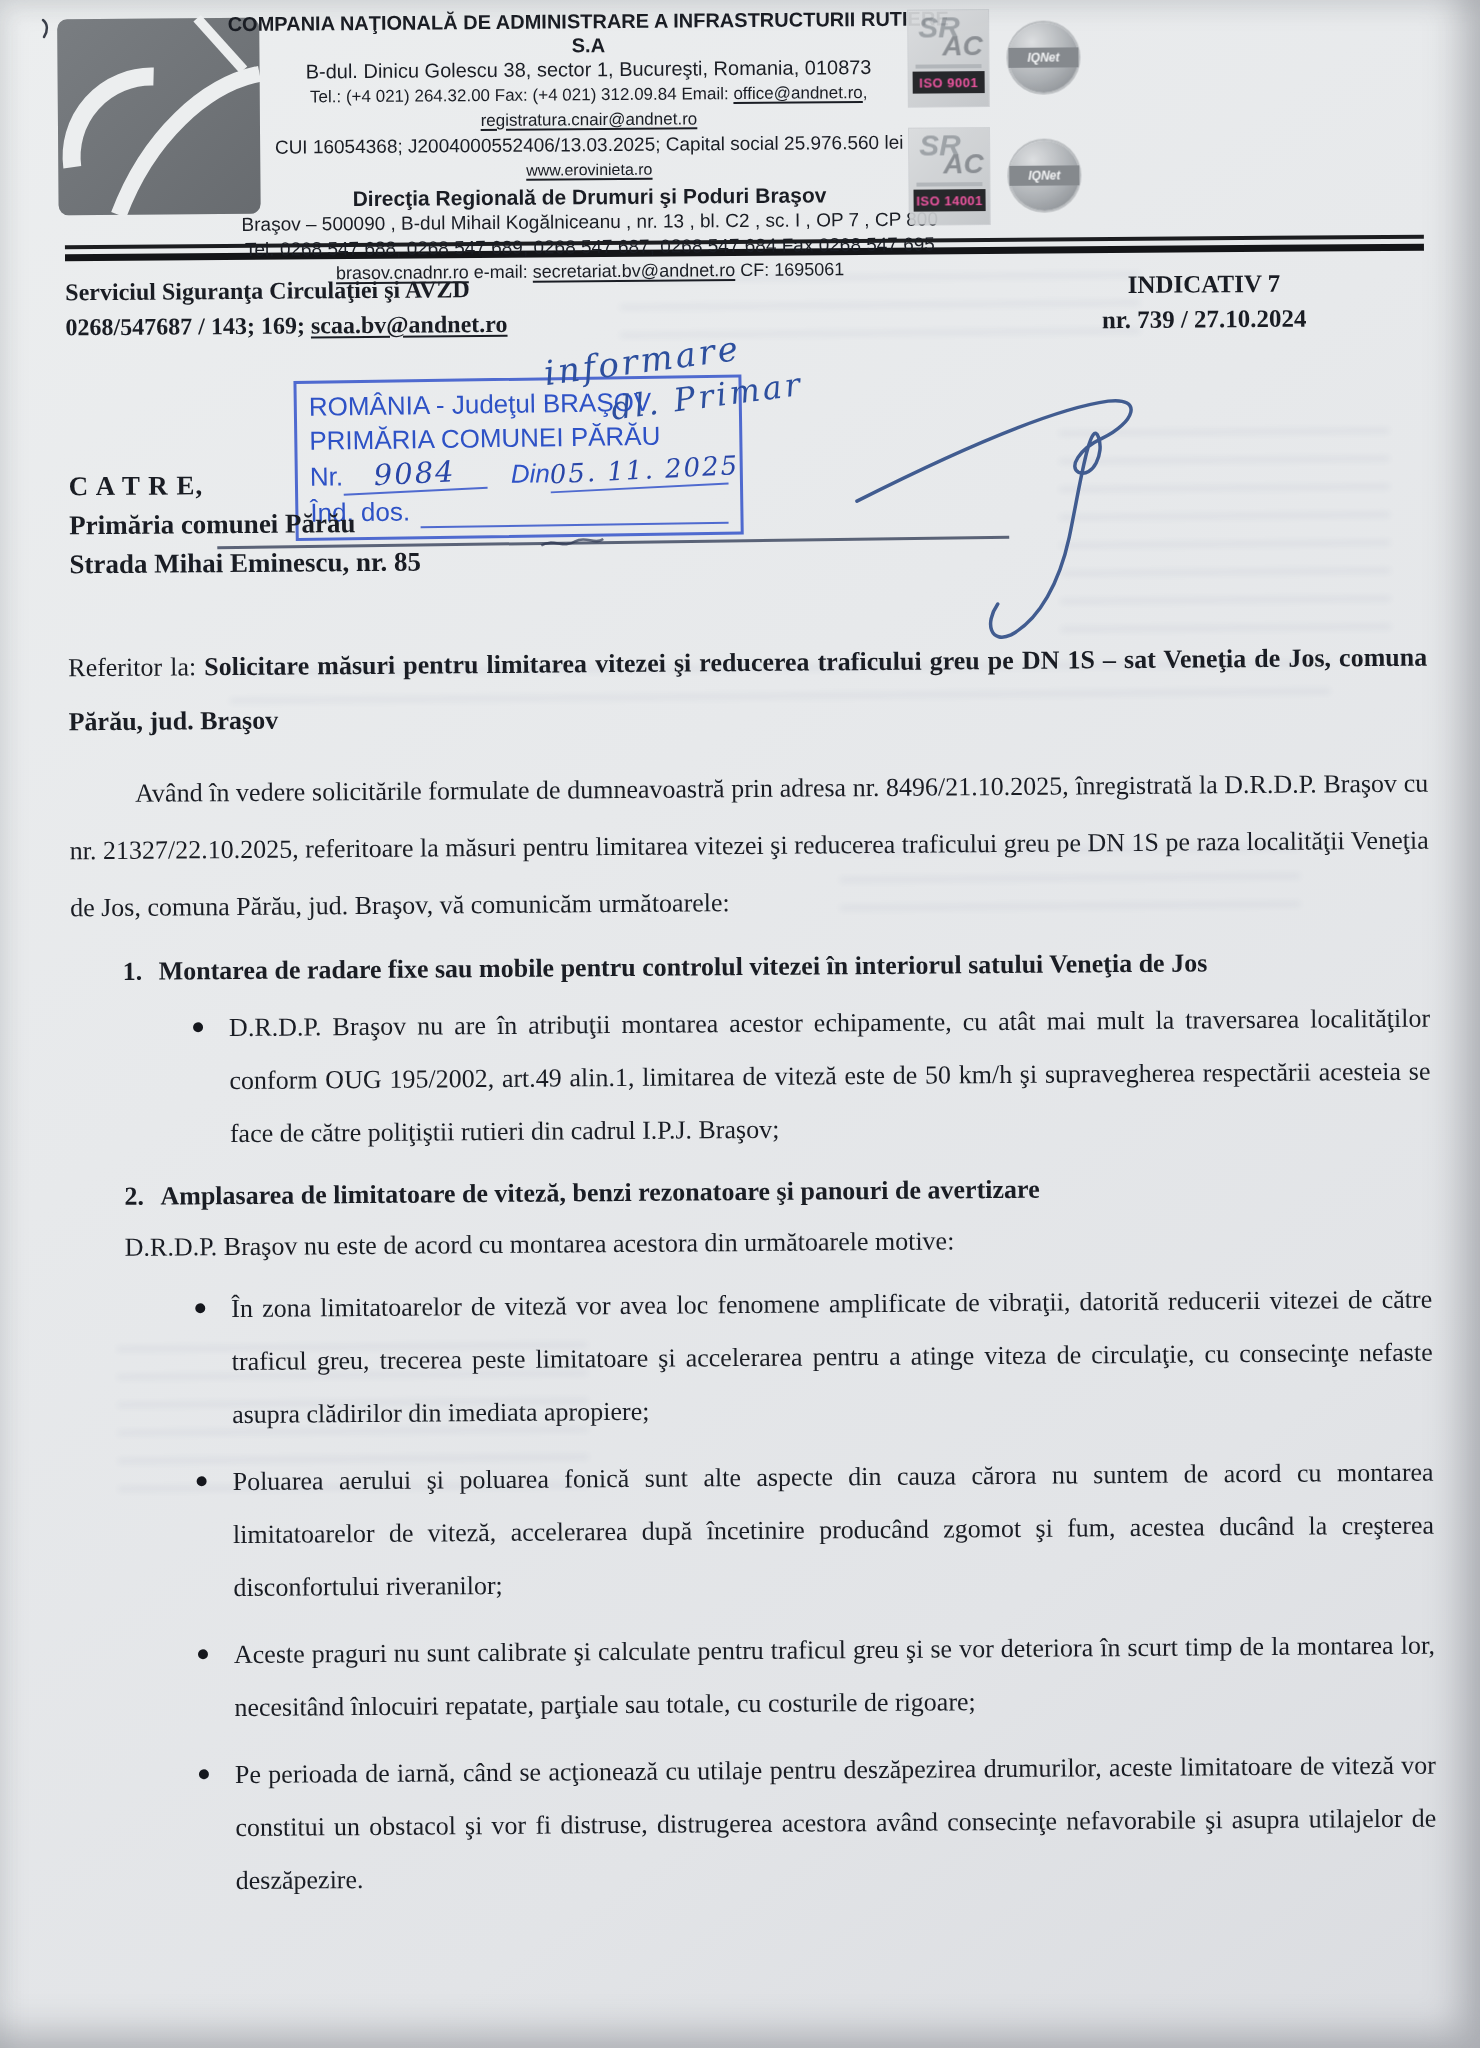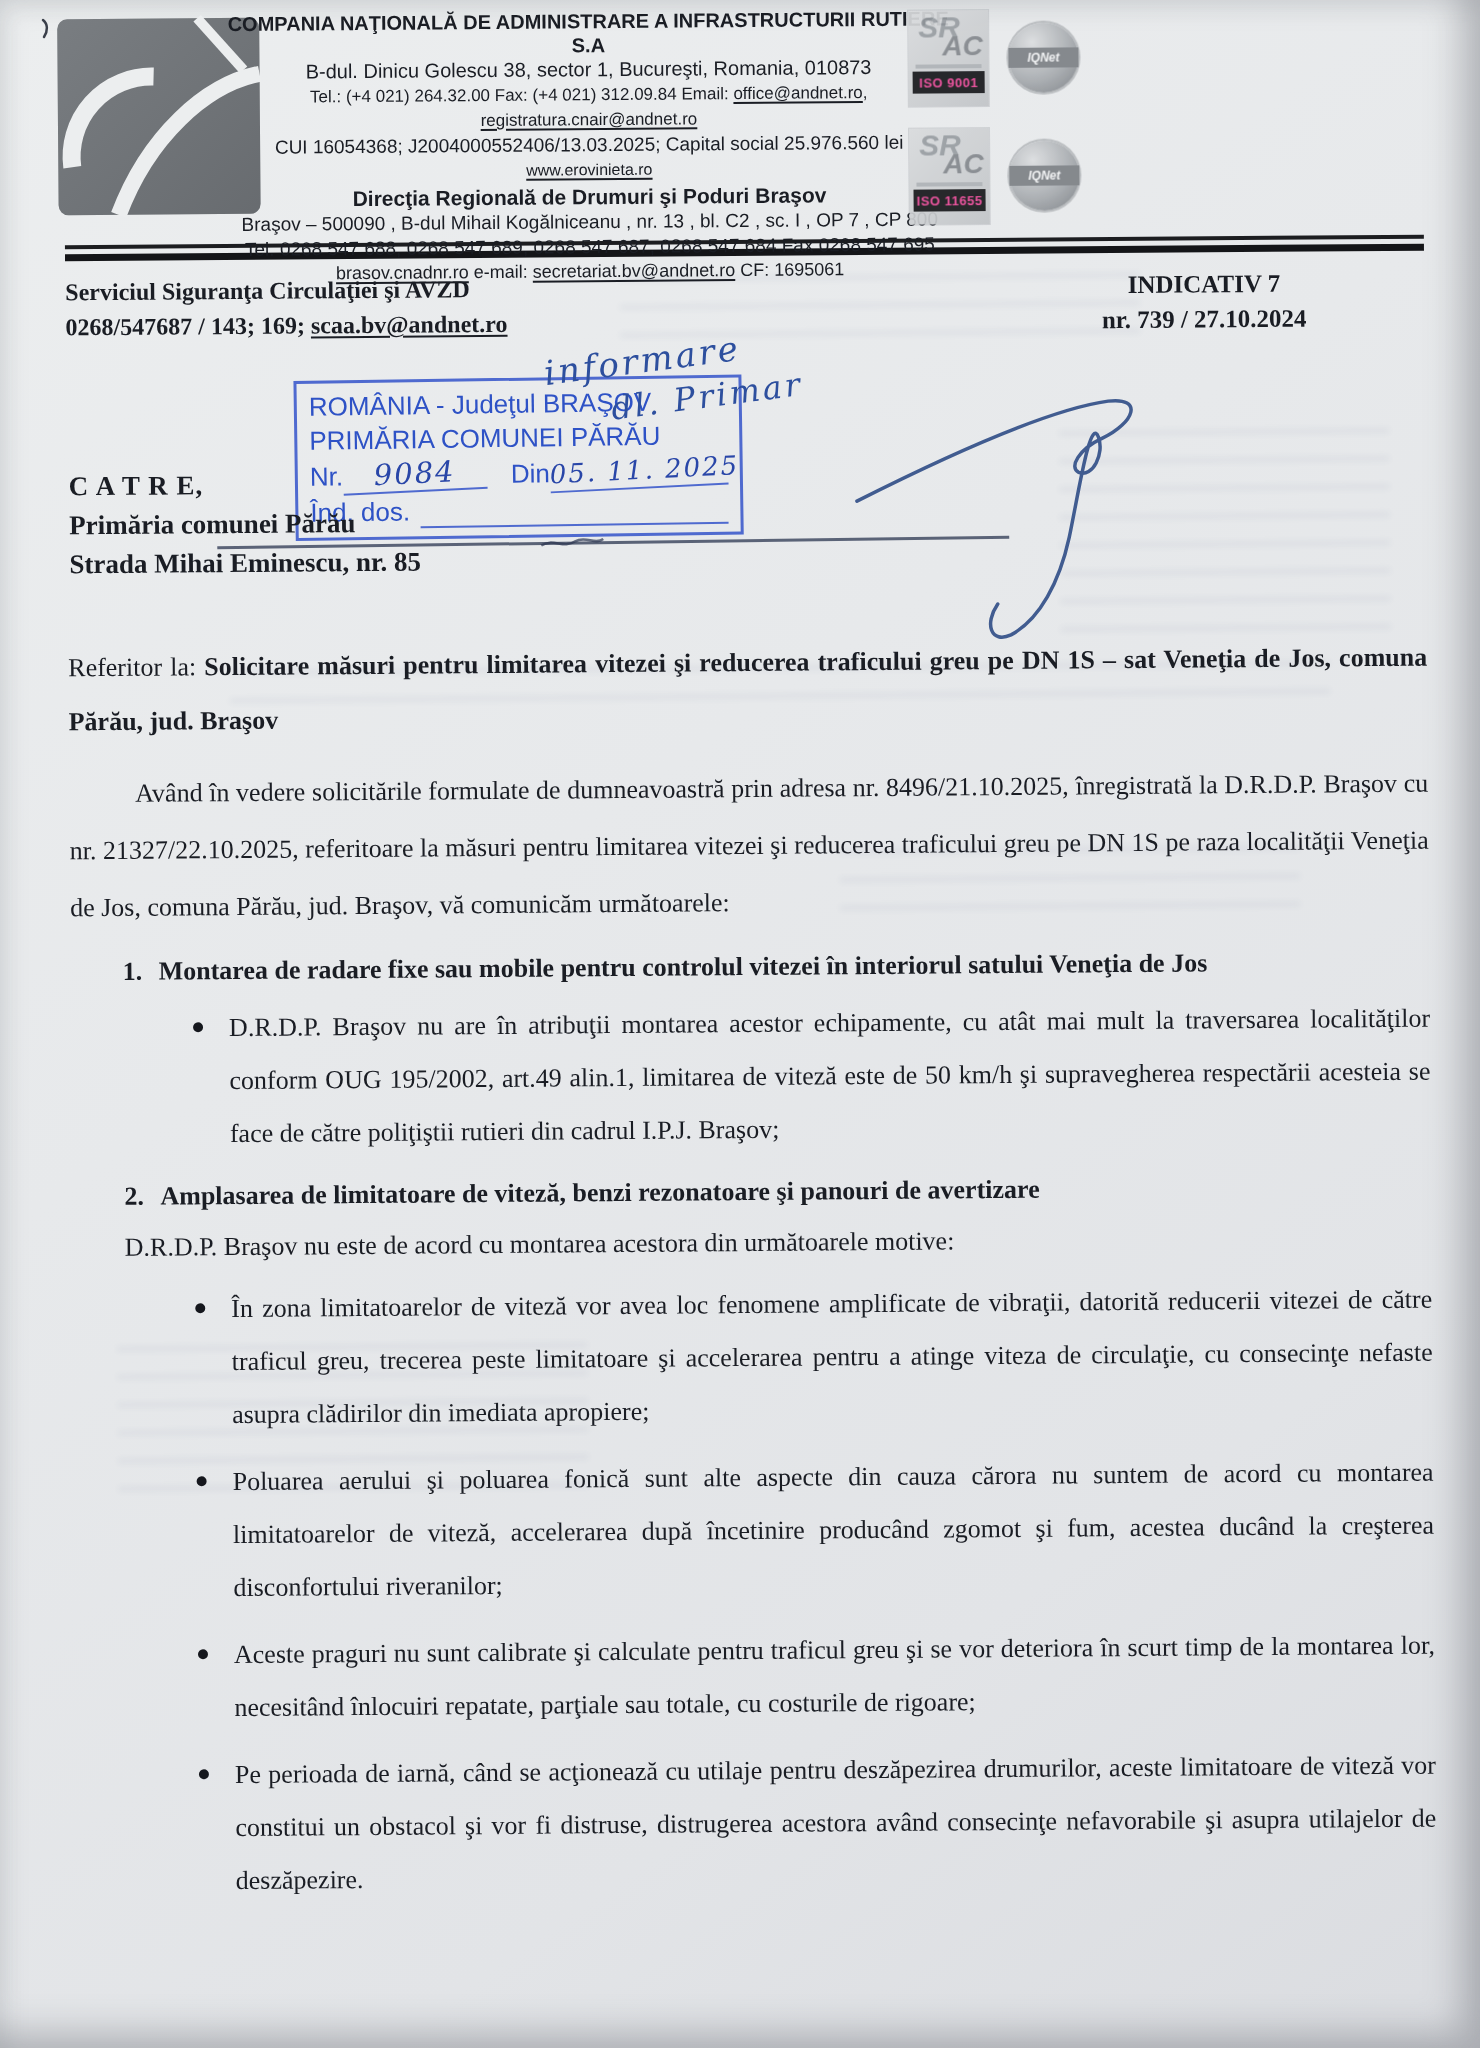--- a/index.html
+++ b/index.html
@@ -152,21 +152,21 @@
               <div class="iqnet-band">IQNet</div>
             </div>
         </div>
         <div class="badge-row">
           <div class="sr-badge">
             <div class="sr-letters">
                 <span class="sr">SR</span>
                 <span class="ac">AC</span>
               </div>
             <div class="sr-bar"></div>
-            <div class="iso-label">ISO 11655</div>
+            <div class="iso-label">ISO 14001</div>
           </div>
           <div class="iqnet-badge">
               <div class="iqnet-band">IQNet</div>
             </div>
         </div>
       </div>
     </header>
 
     <div class="rule">
       <div class="rule-thin"></div>
@@ -186,21 +186,21 @@
     </div>
 
     <div class="mid">
 
       <div class="stamp-box">
         <div>ROMÂNIA - Judeţul BRAŞOV</div>
         <div>PRIMĂRIA COMUNEI PĂRĂU</div>
         <div class="s-row">
           <span>Nr.</span>
           <span class="s-uline hand nr-val">9084</span>
-          <span style="margin-left:24px;">Din</span>
+          <span style="margin-left:24px;font-style:italic;">Din</span>
           <span class="s-uline hand din-val">05. 11. 2025</span>
         </div>
         <div class="s-row dos-row">
           <span>Înd. dos.</span>
           <span class="dos-line"></span>
         </div>
       </div>
 
       <div class="hw-note">
         <div>informare</div>

